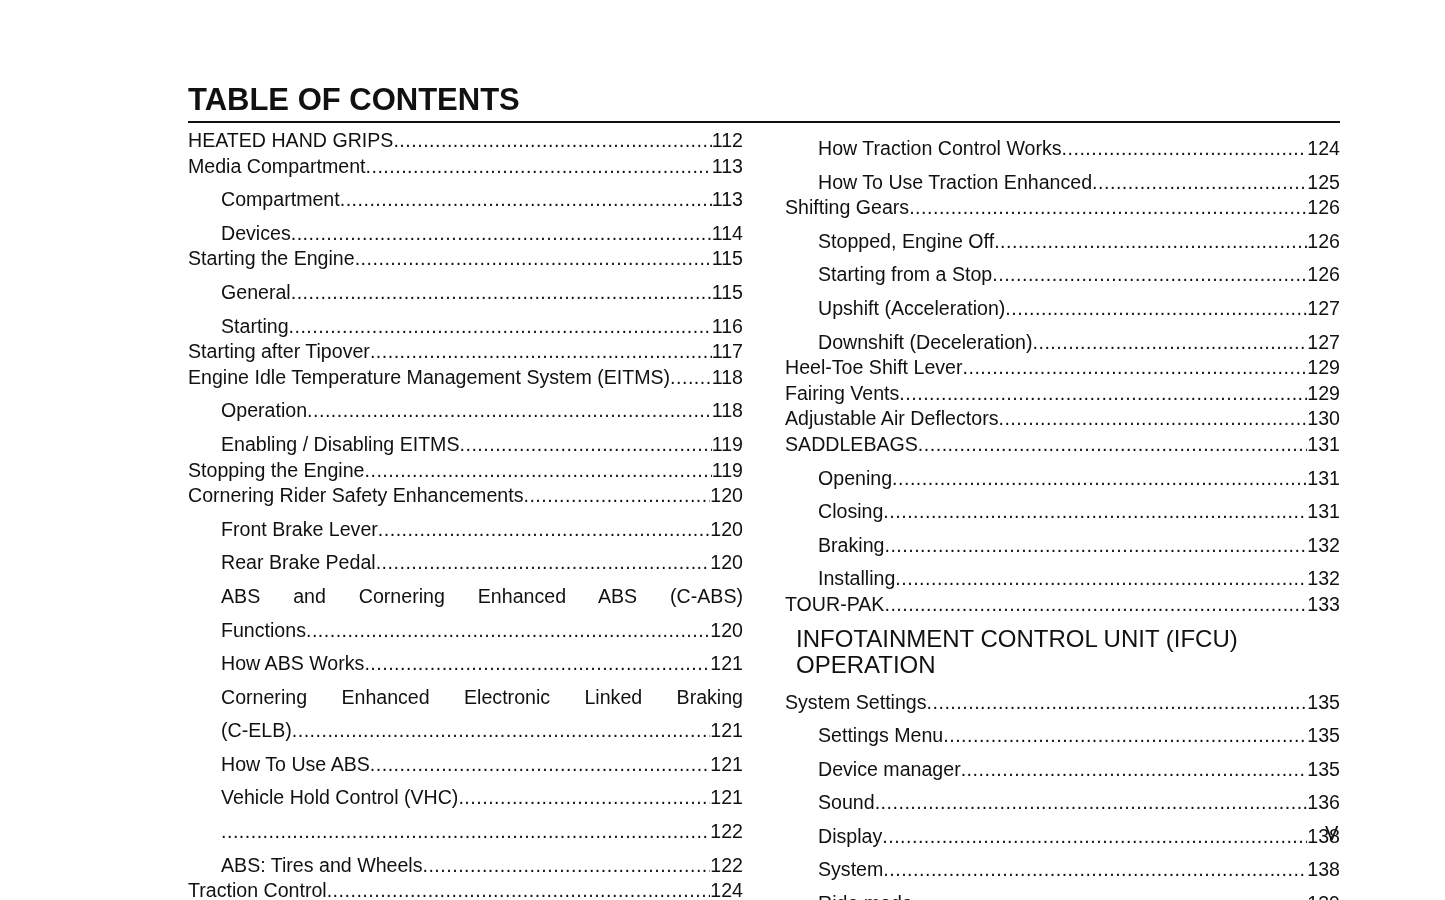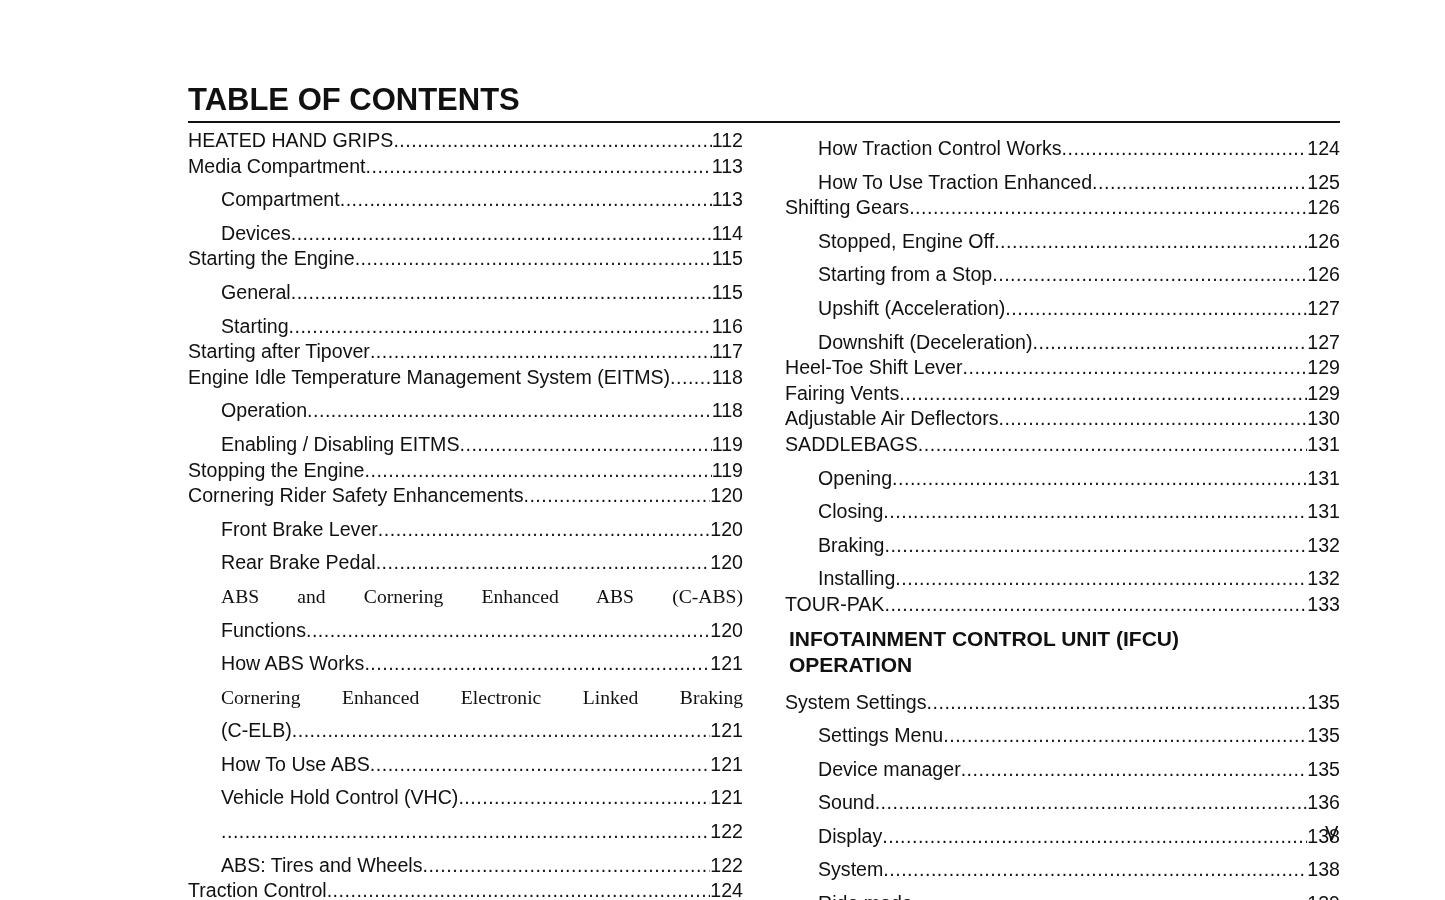--- a/index.html
+++ b/index.html
@@ -12,22 +12,22 @@
   .col { position: absolute; top: 128px; width: 555px; }
   .col.left { left: 188px; }
   .col.right { left: 785px; }
   .entry { display: flex; align-items: flex-start; height: 25.6px; line-height: 25.6px;
            font-size: 19.6px; white-space: nowrap; overflow: hidden; }
   .entry.sub { padding-left: 33px; margin-top: 8px; }
   .entry .lbl { flex: 0 0 auto; }
   .entry .dots { flex: 1 1 auto; overflow: hidden; white-space: nowrap; }
   .entry .dots::after { content: "............................................................................................................................................................................................................................................"; letter-spacing: 0.5px; }
   .entry .pg { flex: 0 0 auto; }
-  .entry.wrap { height: auto; white-space: normal; text-align: justify; text-align-last: justify; display: block; font-family: Liberation Serif, serif; }
-  .section-heading { font-size: 21px; font-weight: bold; line-height: 26px; margin: 8px 0 0 4px; }
+  .entry.wrap { height: auto; white-space: normal; text-align: justify; text-align-last: justify; display: block; }
+  .section-heading { font-size: 24px; font-weight: normal; line-height: 26px; margin: 8px 0 0 11px; }
   .section-gap { height: 12px; }
   .page-num { position: absolute; left: 1325px; top: 822px; font-size: 20px; }
 </style>
 </head>
 <body>
 
 <h1 class="title">TABLE OF CONTENTS</h1>
 <div class="rule"></div>
 
 <div class="col left">

